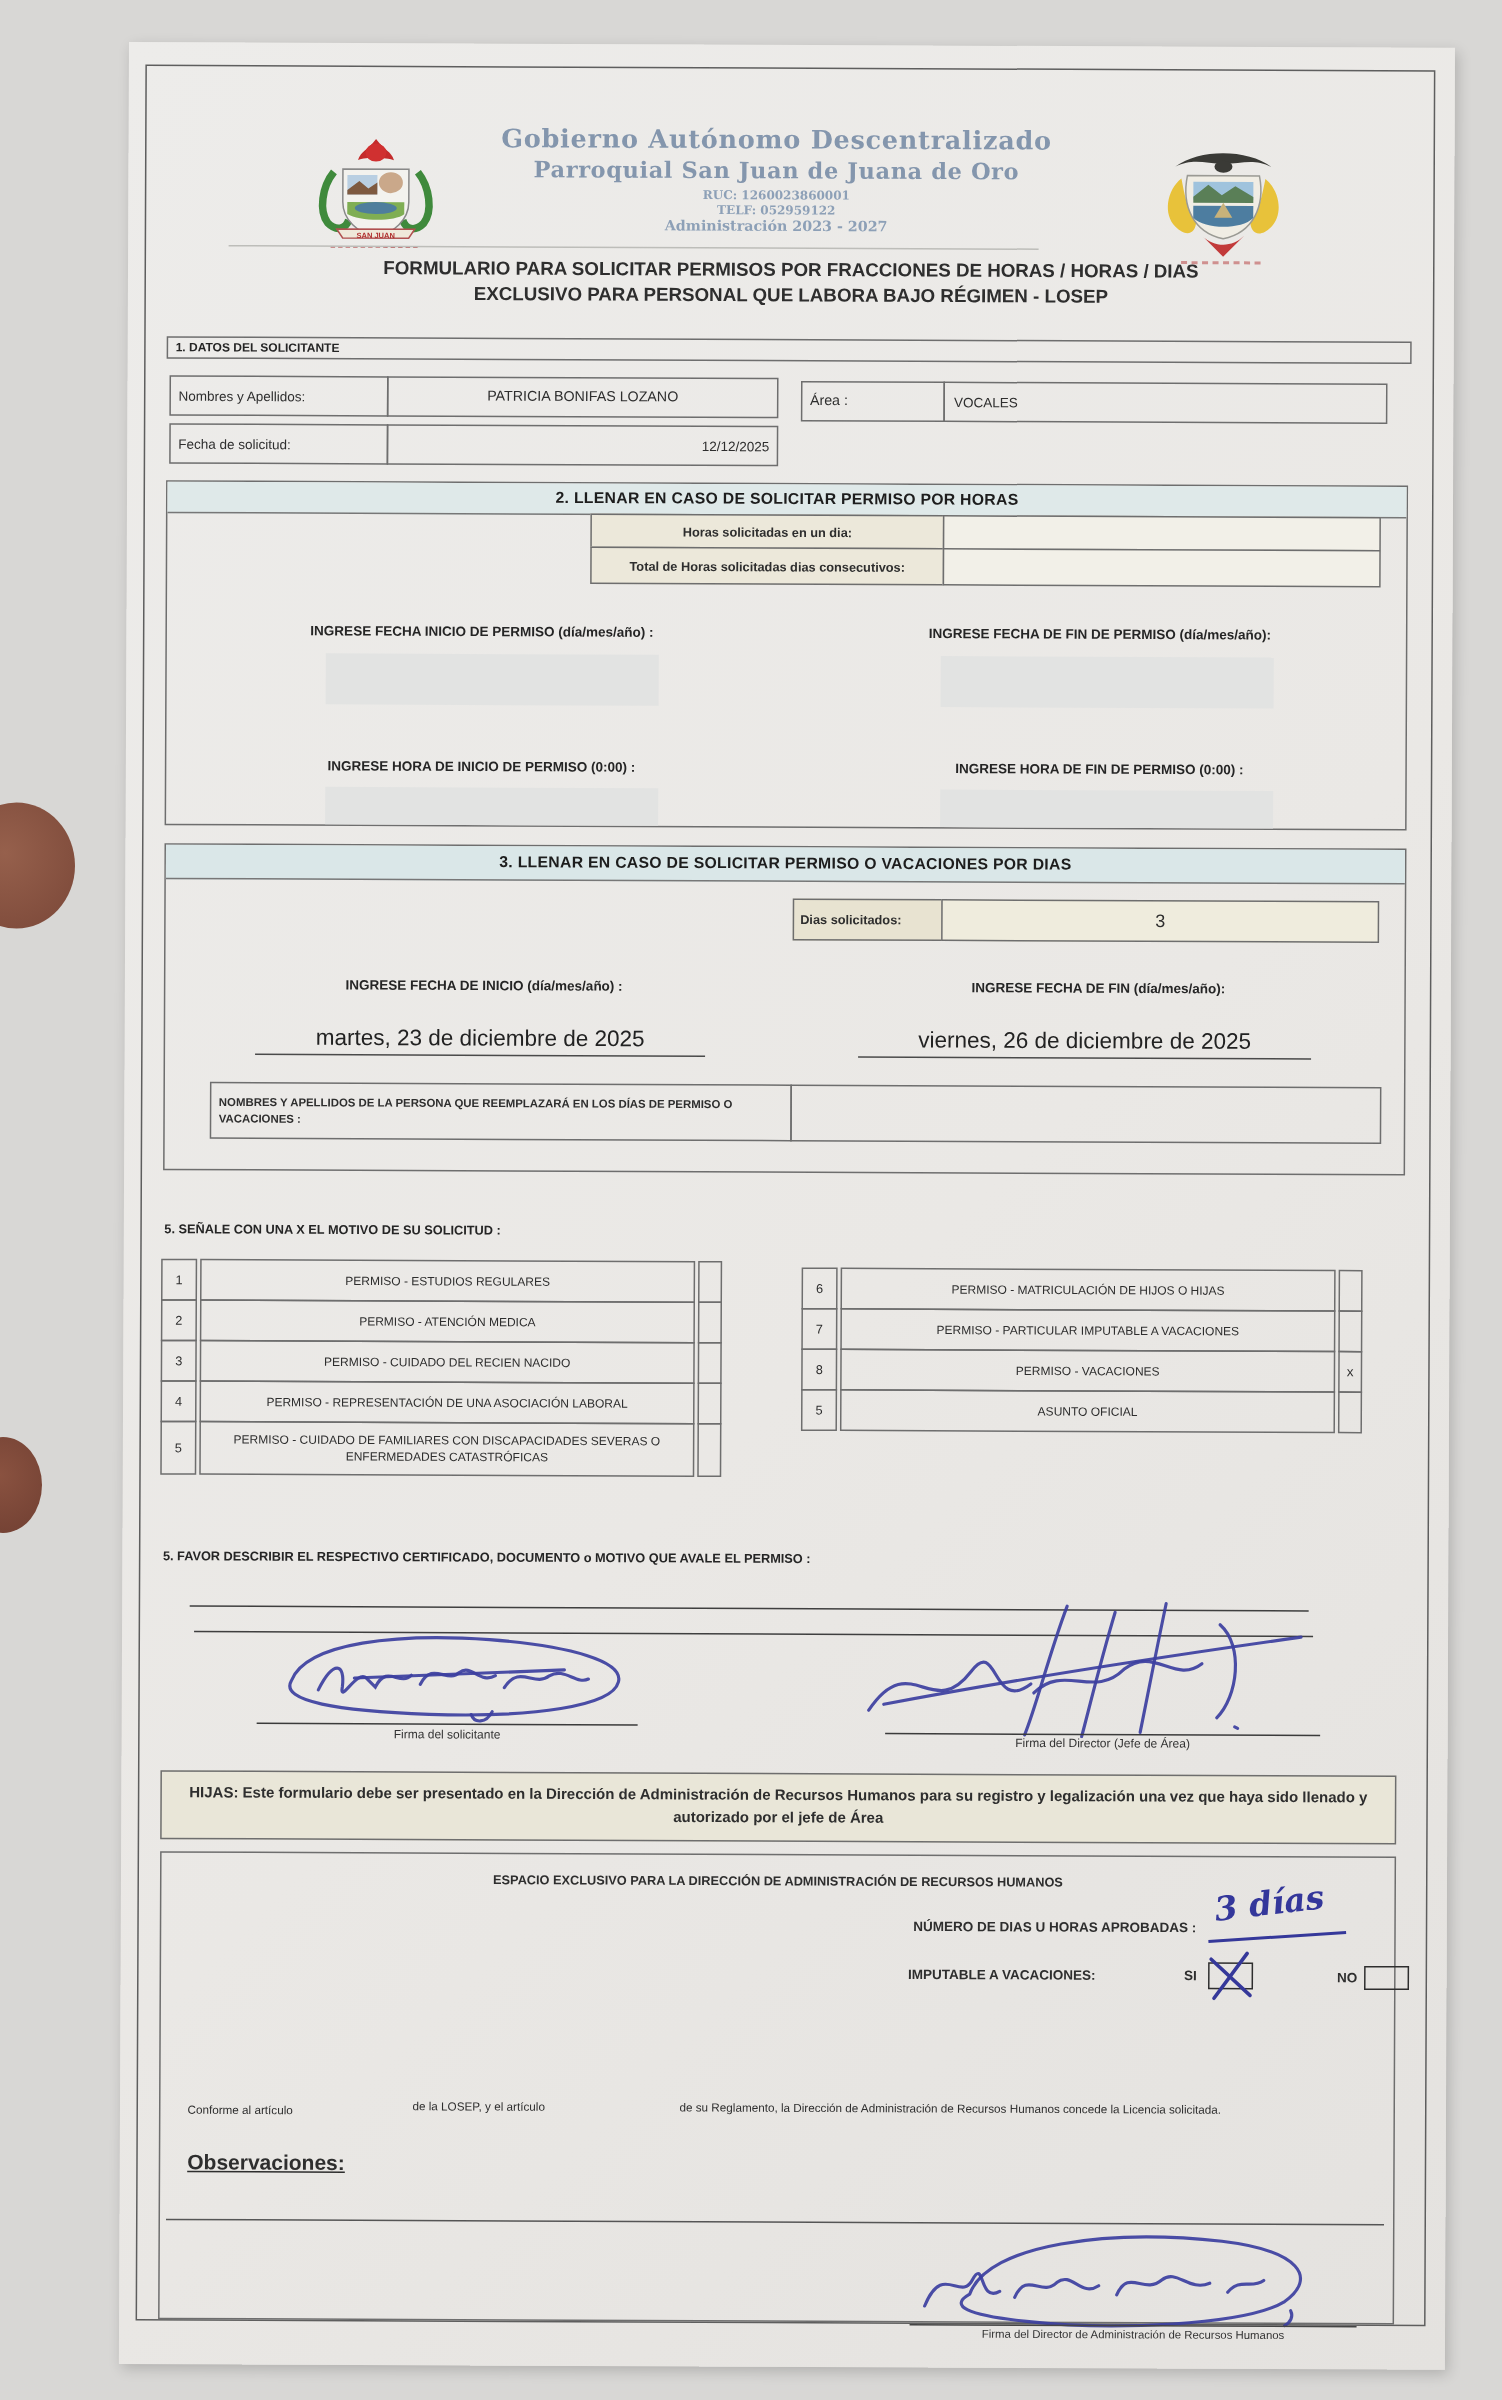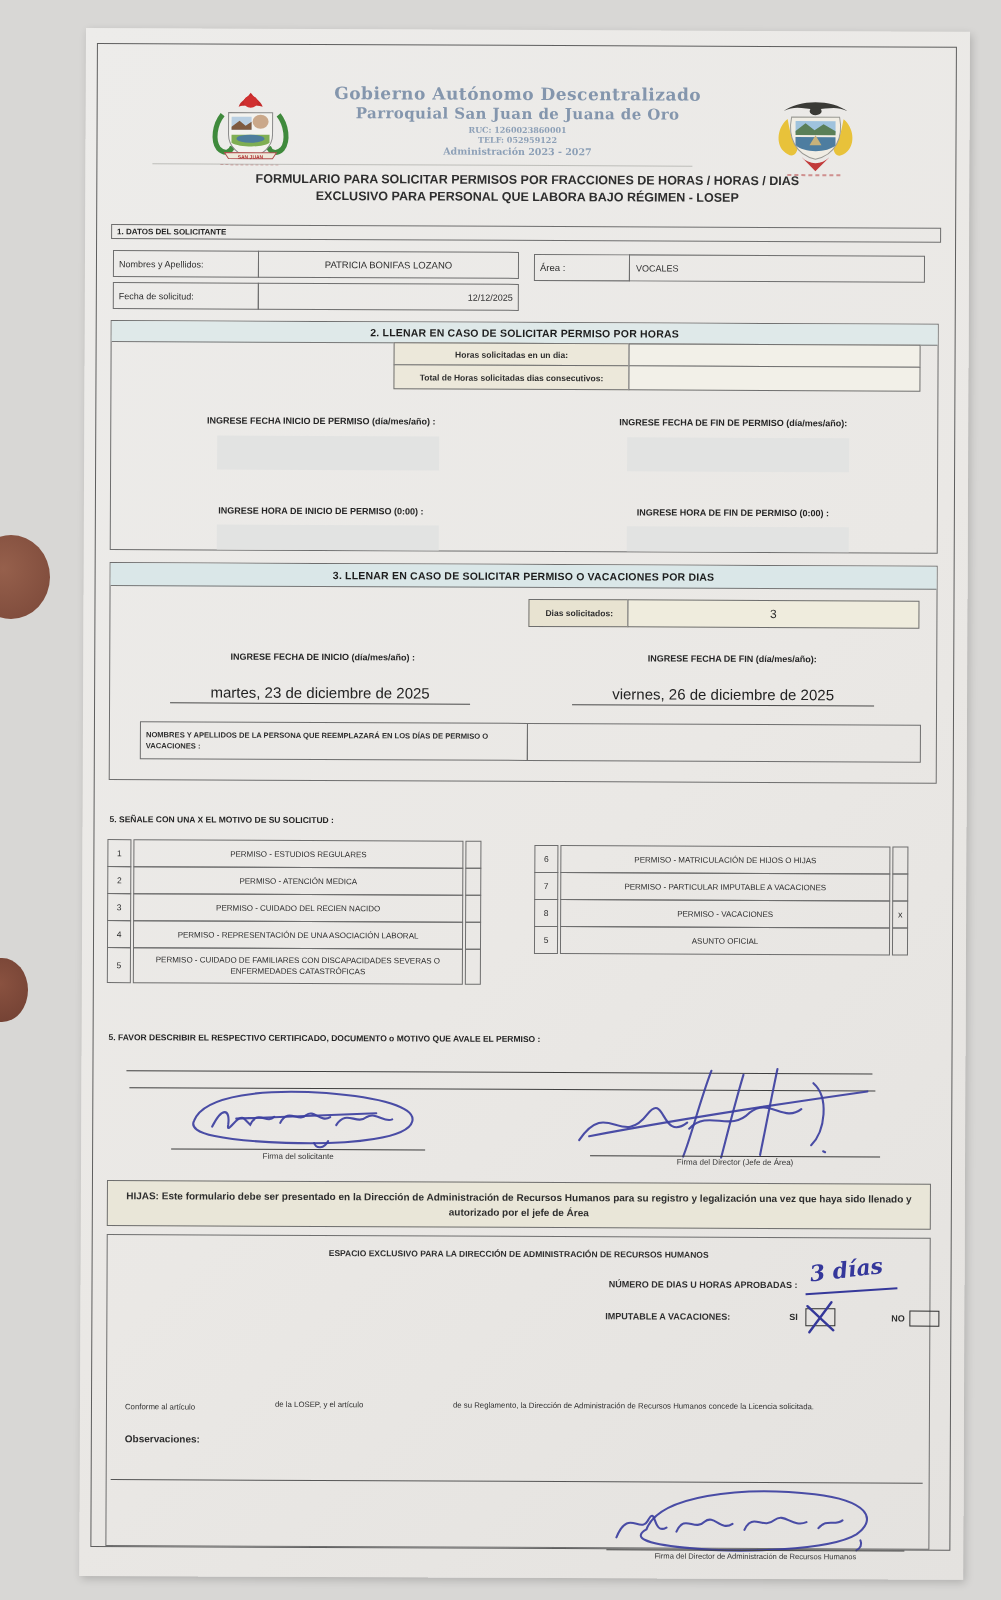--- a/index.html
+++ b/index.html
@@ -138,21 +138,21 @@
 
     <div class="abs lbl9 c" style="left:55px;top:184px;width:310px;text-align:center;">INGRESE HORA DE INICIO DE PERMISO (0:00) :</div>
     <div class="abs lbl9 c" style="left:462px;top:184px;width:320px;text-align:center;">INGRESE HORA DE FIN DE PERMISO (0:00) :</div>
     <div class="abs grayfield" style="left:106px;top:203px;width:222px;height:25px;"></div>
     <div class="abs grayfield" style="left:516px;top:203px;width:222px;height:25px;"></div>
   </div>
 
   <div class="secbox abs" style="left:14px;top:518px;width:828px;height:218px;">
     <div class="sechead" style="background:#dae7e8;height:22px;">3. LLENAR EN CASO DE SOLICITAR PERMISO O VACACIONES POR DIAS</div>
 
-    <div class="cell abs" style="left:418px;top:34px;width:100px;height:28px;padding-left:16px;font-size:8.5px;font-weight:bold;background:#e8e3d1;">Dias solicitados:</div>
+    <div class="cell abs" style="left:418px;top:34px;width:100px;height:28px;padding-left:4px;font-size:8.5px;font-weight:bold;background:#e8e3d1;">Dias solicitados:</div>
     <div class="cell c abs" style="left:517px;top:34px;width:292px;height:28px;font-size:12px;background:#efecdd;">3</div>
 
     <div class="abs lbl9 c" style="left:55px;top:88px;width:315px;text-align:center;">INGRESE FECHA DE INICIO (día/mes/año) :</div>
     <div class="abs lbl9 c" style="left:462px;top:88px;width:320px;text-align:center;">INGRESE FECHA DE FIN (día/mes/año):</div>
 
     <div class="dateval abs" style="left:60px;top:112px;width:300px;height:28px;">martes, 23 de diciembre de 2025</div>
     <div class="dateval abs" style="left:462px;top:112px;width:302px;height:28px;">viernes, 26 de diciembre de 2025</div>
 
     <div class="cell abs" style="left:30px;top:158px;width:388px;height:38px;font-size:7.6px;font-weight:bold;padding:2px 5px;line-height:1.5;">NOMBRES Y APELLIDOS DE LA PERSONA QUE REEMPLAZARÁ EN  LOS DÍAS DE PERMISO O VACACIONES :</div>
     <div class="cell abs" style="left:417px;top:158px;width:394px;height:38px;"></div>
@@ -259,21 +259,21 @@
     <svg class="abs" style="left:692px;top:62px;overflow:visible;" width="42" height="34" viewBox="0 0 42 34">
       <path d="M8 6 L34 30 M32 2 L10 32" fill="none" stroke="#35389a" stroke-width="2.4" stroke-linecap="round"></path>
     </svg>
     <div class="abs b" style="left:784px;top:75px;font-size:9px;">NO</div>
     <div class="abs" style="left:802px;top:72px;width:30px;height:16px;border:1.6px solid #2e2e2e;box-sizing:border-box;"></div>
 
     <div class="abs" style="left:18px;top:167px;font-size:7.8px;">Conforme al artículo</div>
     <div class="abs" style="left:168px;top:164px;font-size:7.8px;">de la LOSEP, y el artículo</div>
     <div class="abs" style="left:346px;top:164px;width:466px;font-size:7.8px;">de su Reglamento, la Dirección de Administración de Recursos Humanos concede la Licencia solicitada.</div>
 
-    <div class="abs b" style="left:18px;top:198px;font-size:10px;">Observaciones:</div>
+    <div class="abs b" style="left:18px;top:198px;font-size:14px;text-decoration:underline;">Observaciones:</div>
     <div class="hline abs" style="left:4px;top:244px;width:812px;border-top-color:#555;"></div>
 
     <svg class="sig abs" style="left:482px;top:246px;" width="308" height="70" viewBox="0 0 308 70">
       <path d="M58 46 C70 12 152 2 226 10 C278 16 290 34 268 50 C242 66 152 70 96 64 C56 60 44 54 58 46"></path>
       <path d="M28 54 C40 24 52 52 60 36 C68 22 64 52 78 44"></path>
       <path d="M88 48 C96 30 106 48 116 38 C126 30 132 48 144 40"></path>
       <path d="M156 46 C164 28 174 46 186 36 C196 28 204 44 218 38"></path>
       <path d="M230 44 C238 34 246 42 254 36"></path>
       <path d="M272 56 C274 60 272 64 268 66"></path>
     </svg>

